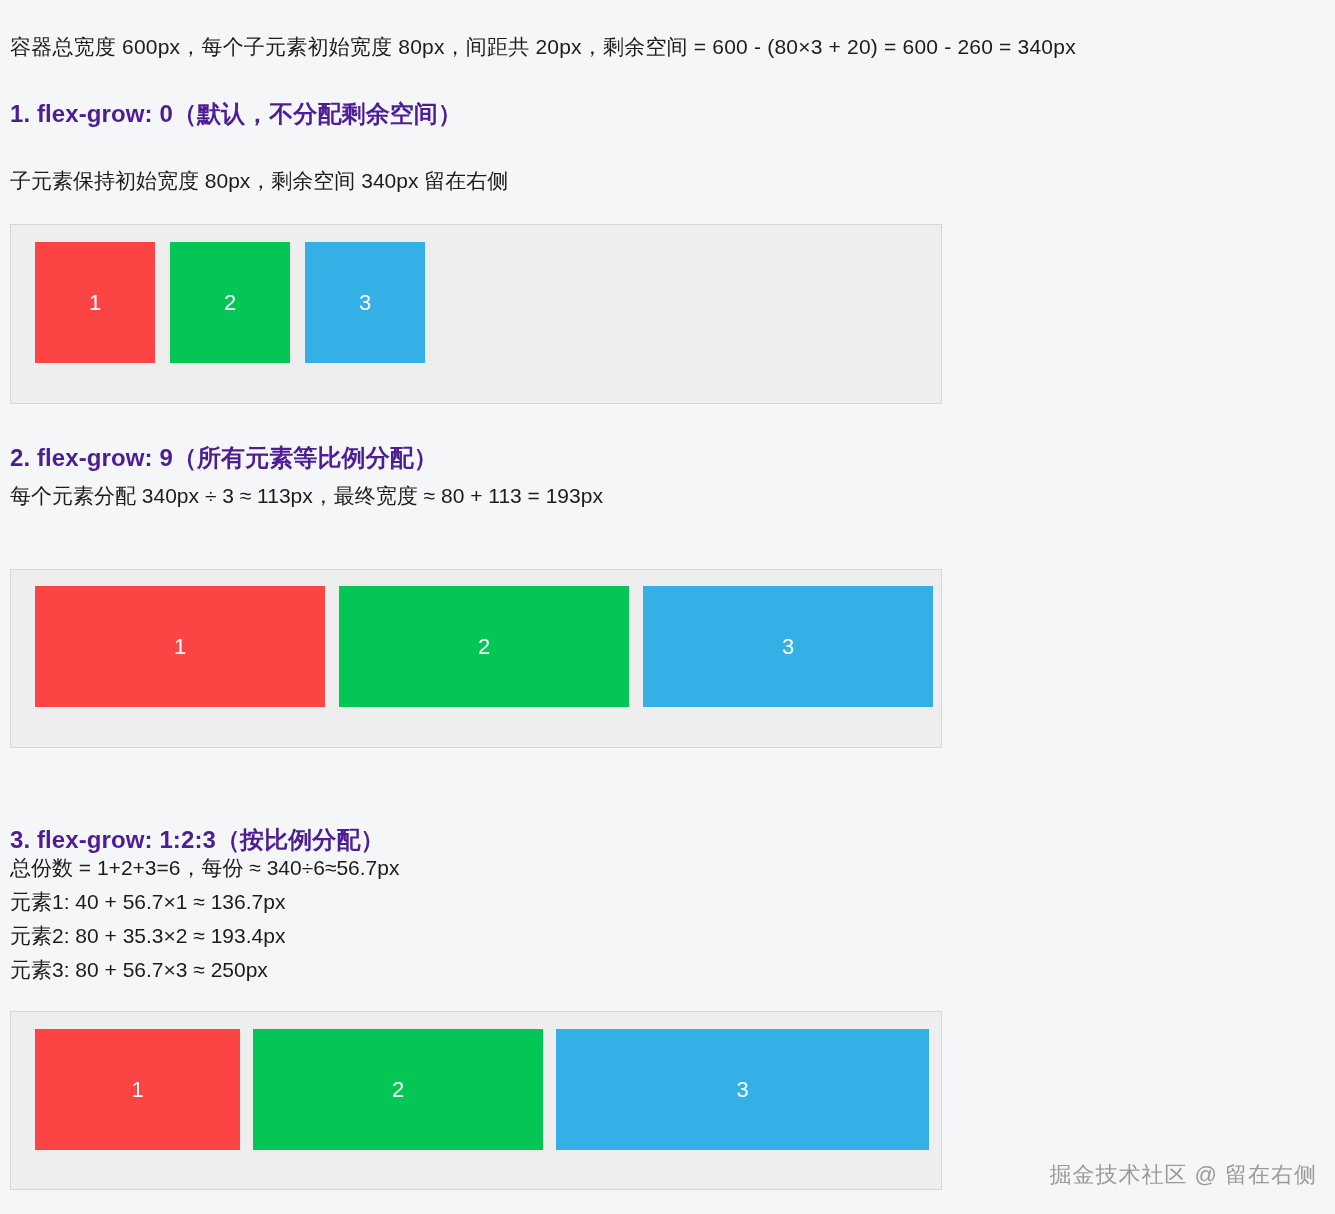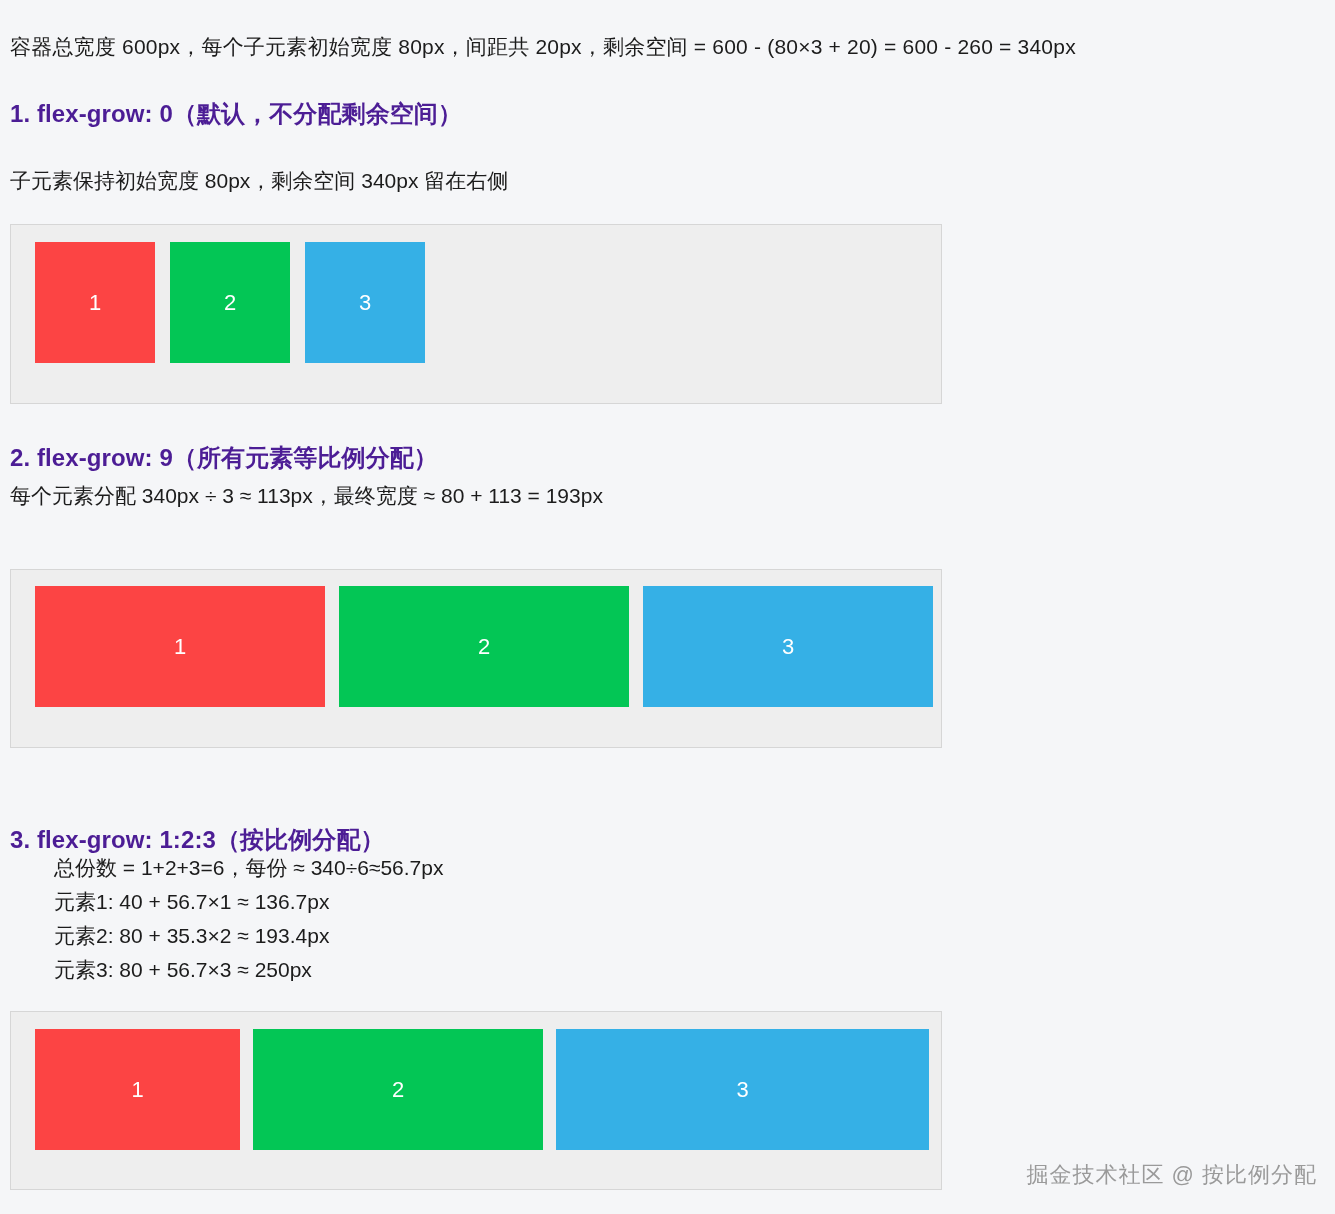--- a/index.html
+++ b/index.html
@@ -173,32 +173,32 @@
       <div class="box c-red">1</div>
       <div class="gap"></div>
       <div class="box c-green">2</div>
       <div class="gap"></div>
       <div class="box c-blue">3</div>
     </div>
   </div>
 
   <div class="section-title" style="top:824px;">3. flex-grow: 1:2:3（按比例分配）</div>
 
-  <div class="desc-block" style="top:851px;margin-left:44px;">
+  <div class="desc-block" style="top:851px;">
     <div>总份数 = 1+2+3=6，每份 ≈ 340÷6≈56.7px</div>
     <div>元素1: 40 + 56.7×1 ≈ 136.7px</div>
     <div>元素2: 80 + 35.3×2 ≈ 193.4px</div>
     <div>元素3: 80 + 56.7×3 ≈ 250px</div>
   </div>
 
   <div class="demo" id="demo3">
     <div class="demo-inner">
       <div class="box c-red box-1">1</div>
       <div class="gap"></div>
       <div class="box c-green box-2">2</div>
       <div class="gap"></div>
       <div class="box c-blue box-3">3</div>
     </div>
   </div>
 
-  <div class="watermark">掘金技术社区 @ 按比例分配</div>
+  <div class="watermark">掘金技术社区 @ 留在右侧</div>
 
 </div>
 
 </body></html>

